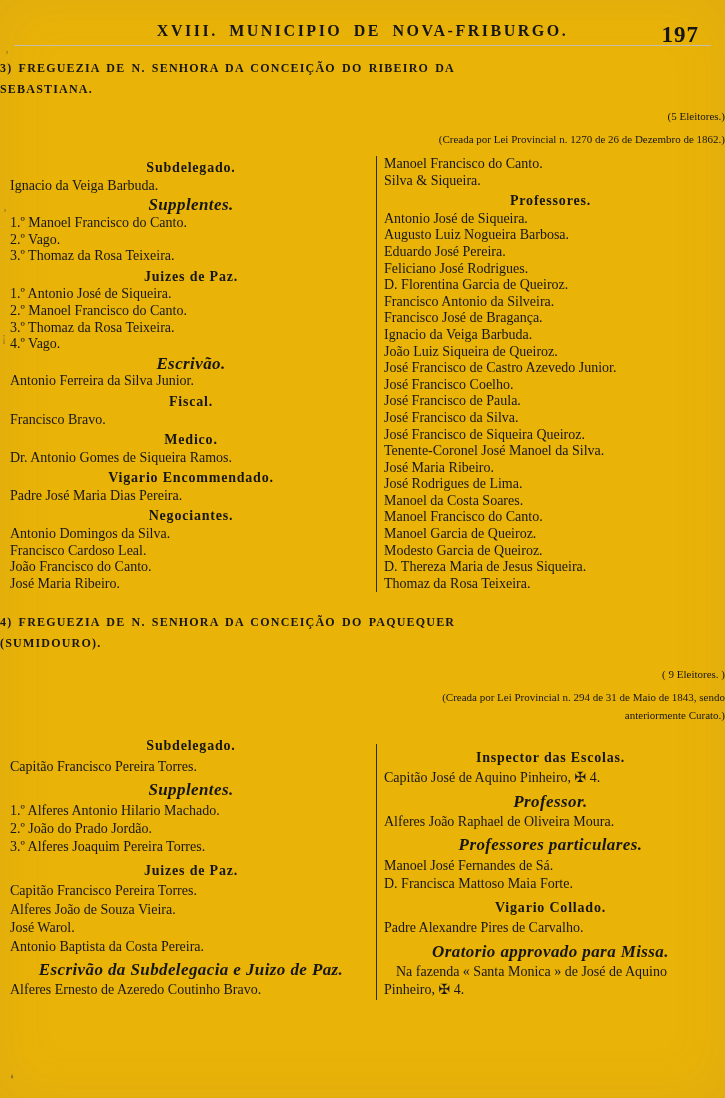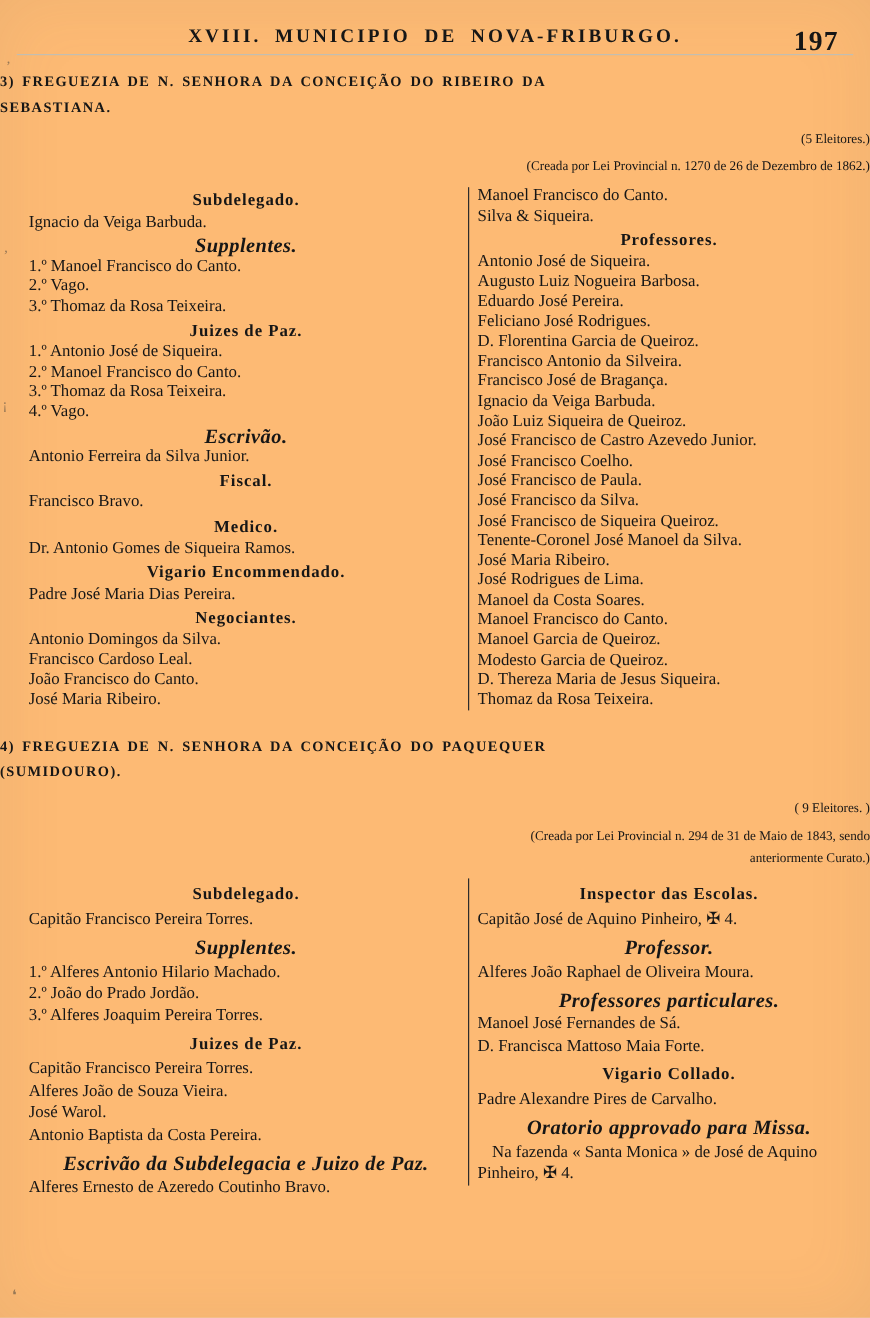--- a/index.html
+++ b/index.html
@@ -1,21 +1,21 @@
 <!DOCTYPE html>
 <html><head>
 <meta charset="utf-8">
 <style>
   * { box-sizing: border-box; }
   html, body { margin: 0; padding: 0; }
   body { width: 725px; height: 1098px; background: #e9e7e1; }
 
   .page {
     width: 725px; height: 1098px;
-    background: #fdba74;
+    background: #eab308;
     position: relative; overflow: hidden;
     font-family: "Liberation Serif", "DejaVu Serif", "DejaVu Sans", serif;
     color: #161616;
     box-shadow: inset 0 0 55px rgba(115,105,85,0.10);
   }
 
   .page-header {
     position: relative;
     text-align: center;
     padding-top: 22px;
@@ -39,21 +39,21 @@
     font-weight: bold;
     font-size: 12px;
     letter-spacing: 1.2px;
     word-spacing: 2px;
     line-height: 21px;
   }
   .center-line { text-align: right; font-size: 11px; }
   .electors { margin-top: 10px; }
   .created  { margin-top: 8px; line-height: 18px; }
 
-  .columns { display: flex; align-items: flex-start; margin: 8px 8px 0 24px; }
+  .columns { display: flex; align-items: flex-end; margin: 8px 8px 0 10px; }
   .col-left  { flex: 0 0 366px; padding-right: 4px; }
   .col-right { flex: 1; border-left: 1.5px solid #2c2c2c; padding-left: 7px; }
 
   .item {
     font-size: 14px;
     line-height: 16.6px;
     white-space: nowrap;
     overflow: hidden;
   }
   .item.heading {

